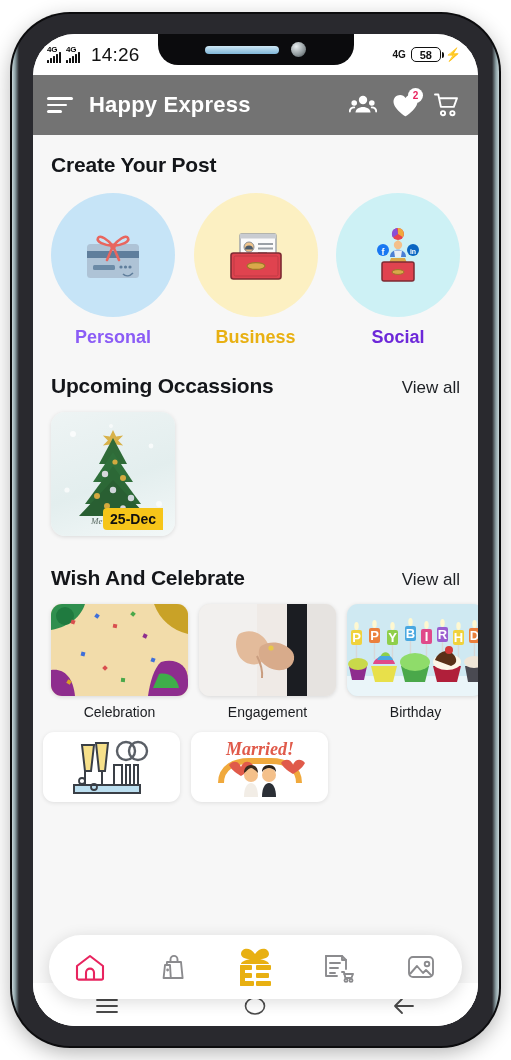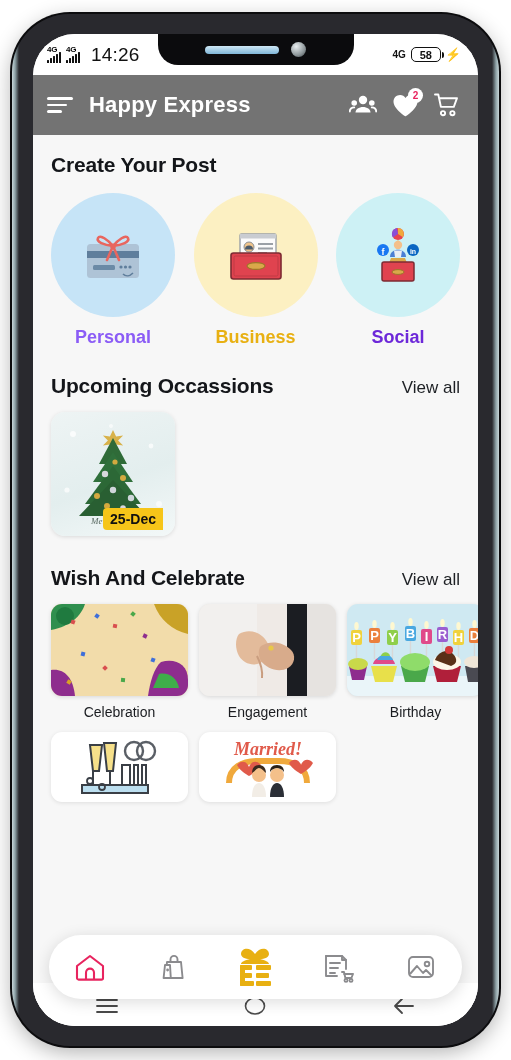--- a/index.html
+++ b/index.html
@@ -130,21 +130,21 @@
   }
   .occ-name { font-size:16px;color:#15171b; margin-top:7px; }
 
   
   #wish { padding-top: 30px; }
   .wish-grid { display:flex; gap:11px; padding: 14px 18px 0; }
   .wish-item { width:137px; }
   .wish-thumb { width:137px;height:92px;border-radius:11px;overflow:hidden;position:relative;
                 box-shadow:0 1px 4px rgba(0,0,0,.13); background:#eee;}
   .wish-name { font-size:14px;color:#1a1c20;text-align:center;margin-top:8px;}
-  .wish-row2 { display:flex; gap:11px; padding: 12px 18px 0; }
+  .wish-row2 { display:flex; gap:11px; padding: 12px 10px 0; }
   .wish-thumb2 { width:137px;height:70px;border-radius:11px;overflow:hidden;position:relative;background:#fff;
                  box-shadow:0 1px 4px rgba(0,0,0,.10); display:flex;align-items:center;justify-content:center;}
 
   
   #bottom-nav {
     position:absolute; left:16px; right:16px; bottom:30px; height:64px;
     background:#fff; border-radius:34px;
     box-shadow:0 3px 16px rgba(0,0,0,.14);
     display:flex; align-items:center; justify-content:space-around;
     z-index:8;

